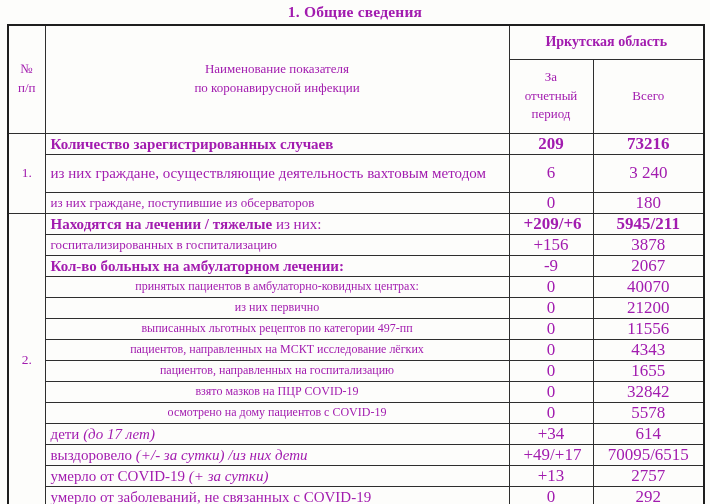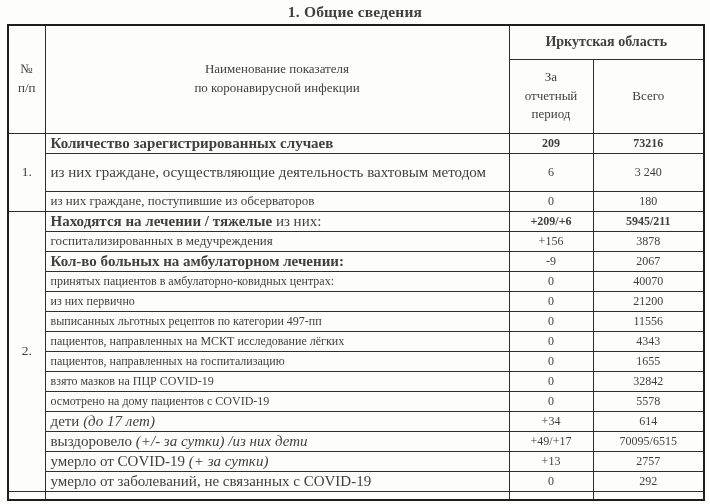--- a/index.html
+++ b/index.html
@@ -1,18 +1,18 @@
 <!DOCTYPE html>
 <html><head>
 <meta charset="utf-8">
 <style>
   html,body{margin:0;padding:0;background:#ffffff;}
   .page{
     position:relative;width:710px;height:504px;overflow:hidden;
-    background:#fdfdfb;color:#404040;
+    background:#fdfdfb;color:#a21caf;
     font-family:"Liberation Serif","DejaVu Serif",serif;
   }
   .doc-title{
     height:21px;padding-top:3px;text-align:center;
     font-weight:bold;font-size:15.5px;letter-spacing:.2px;
   }
   table.main{
     border-collapse:collapse;table-layout:fixed;
     margin-left:7px;width:696px;
     border:2px solid #1e1e1e;
@@ -25,24 +25,24 @@
     white-space:pre-line;line-height:1.45;padding:1px 2px;
   }
   .th-region{font-weight:bold;font-size:14px;}
   tbody tr{height:20px;}
   tbody tr.justify-row{height:38px;}
   tbody tr.tb td{border-top:1.5px solid #1e1e1e;}
   tbody tr.partial-row{height:9px;}
   tbody tr.partial-row td{border-bottom:none;}
   td.num{text-align:center;font-size:13.5px;vertical-align:middle;}
   td.label{padding:0 5px;font-size:13px;vertical-align:middle;line-height:1.2;}
-  td.label.small{font-size:12px;}
+  td.label.small{font-size:12px;text-align:center;}
   td.label.lg{font-size:15px;}
   td.label.justify{text-align:justify;text-align-last:left;}
-  td.val{text-align:center;font-size:12px;vertical-align:middle;padding:0 14px;}
+  td.val{text-align:center;font-size:17px;vertical-align:middle;padding:0 14px;}
   .b{font-weight:bold;}
   .i{font-style:italic;}
 </style>
 </head>
 <body>
 
 <div class="page">
   <div class="doc-title">1. Общие сведения</div>
   <table class="main">
     <colgroup>
@@ -83,21 +83,21 @@
           <td class="val">0</td>
           <td class="val">180</td>
         </tr>
         <tr class="tb">
           <td class="num" rowspan="14">2.</td>
           <td class="label lg"><span class="b">Находятся на лечении / тяжелые </span><span class="">из них:</span></td>
           <td class="val b">+209/+6</td>
           <td class="val b">5945/211</td>
         </tr>
         <tr class="">
-          <td class="label"><span class="">госпитализированных в медучреждения</span></td>
+          <td class="label"><span class="">госпитализированных в госпитализацию</span></td>
           <td class="val">+156</td>
           <td class="val">3878</td>
         </tr>
         <tr class="tb">
           <td class="label lg"><span class="b">Кол-во больных на амбулаторном лечении:</span></td>
           <td class="val">-9</td>
           <td class="val">2067</td>
         </tr>
         <tr class="">
           <td class="label small"><span class="">принятых пациентов в амбулаторно-ковидных центрах:</span></td>

